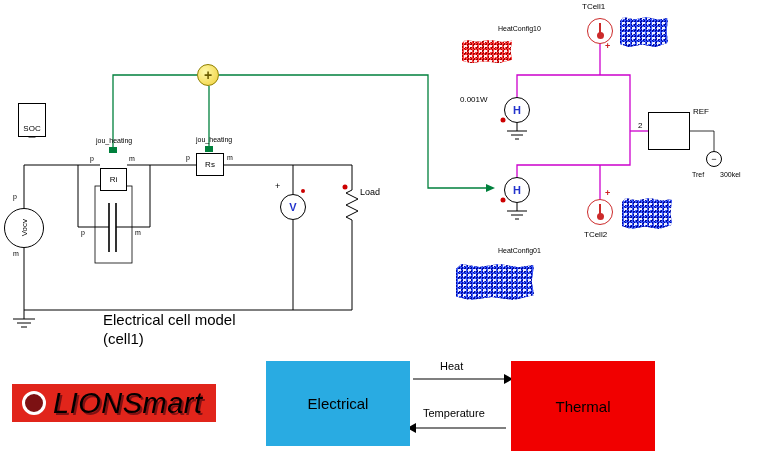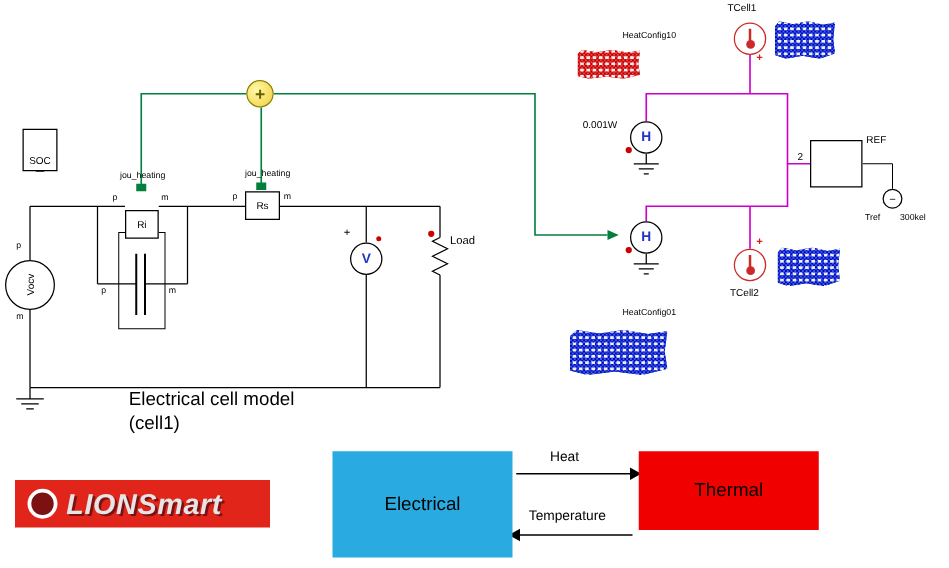--- a/index.html
+++ b/index.html
@@ -39,21 +39,21 @@
       repeating-conic-gradient(rgba(255,255,255,0.92) 0% 25%, rgba(0,0,0,0) 25% 100%),
       repeating-conic-gradient(#3a5aff 0% 25%, #0008a0 25% 50%);
     background-size:5px 5px,3px 3px;}
   .legend-box{position:absolute;display:flex;align-items:center;justify-content:center;
     font-size:15px;color:#000;}
   .box-electrical{background:#29abe2;}
   .box-thermal{background:#f10000;}
   .logo{position:absolute;background:#e1251b;display:flex;align-items:center;gap:7px;
     padding:0 10px;box-sizing:border-box;}
   .logo-icon{width:24px;height:24px;border-radius:50%;border:3px solid #fff;background:#7c1113;box-sizing:border-box;flex:none;}
-  .logo-text{color:#e5e5e5;font-weight:bold;font-style:italic;font-size:23px;text-shadow:2px 2px 0 #7c1113;letter-spacing:0.5px;}
+  .logo-text{color:#000000;font-weight:normal;font-style:italic;font-size:29px;text-shadow:2px 2px 0 #7c1113;letter-spacing:0.5px;}
 </style>
 </head>
 <body>
 
 <div id="canvas">
 
   <svg width="759" height="454" class="abs" style="left:0;top:0">
 
     <g stroke="#000" stroke-width="1" fill="none">
       <path d="M24,165 H100 M127,165 H196 M224,165 H352
@@ -139,21 +139,21 @@
   <div class="block circle meter" style="left:280px;top:194px;width:26px;height:26px">
     <span>V</span>
   </div>
   <span class="lbl fs9" style="left:275px;top:182px">+</span>
 
   <span class="lbl fs9" style="left:360px;top:188px">Load</span>
 
   <span class="lbl fs15" style="left:103px;top:312px">Electrical cell model</span>
   <span class="lbl fs15" style="left:103px;top:331px">(cell1)</span>
 
-  <span class="lbl fs8" style="left:460px;top:96px;width:40px;text-align:center">0.001W</span>
+  <span class="lbl fs8" style="left:460px;top:96px;width:40px;text-align:left">0.001W</span>
 
   <div class="block circle hsrc" style="left:504px;top:97px;width:26px;height:26px">
     <span>H</span>
   </div>
   <div class="block circle hsrc" style="left:504px;top:177px;width:26px;height:26px">
     <span>H</span>
   </div>
 
   <span class="lbl fs8" style="left:582px;top:3px">TCell1</span>
   <div class="thermo" style="left:587px;top:18px;width:26px;height:26px">
@@ -185,21 +185,21 @@
   <div class="dither dither-blue" style="left:620px;top:17px;width:48px;height:30px"></div>
   <div class="dither dither-blue" style="left:622px;top:198px;width:50px;height:31px"></div>
 
   <span class="lbl fs7" style="left:498px;top:247px">HeatConfig01</span>
   <div class="dither dither-blue" style="left:456px;top:264px;width:78px;height:36px"></div>
 
 
   <div class="legend-box box-electrical" style="left:266px;top:361px;width:144px;height:85px">
     <span>Electrical</span>
   </div>
-  <div class="legend-box box-thermal" style="left:511px;top:361px;width:144px;height:63px">
+  <div class="legend-box box-thermal" style="left:511px;top:361px;width:144px;height:90px">
     <span>Thermal</span>
   </div>
   <span class="lbl fs11" style="left:440px;top:360px">Heat</span>
   <span class="lbl fs11" style="left:423px;top:407px">Temperature</span>
 
   <div class="logo" style="left:12px;top:384px;width:204px;height:38px">
     <div class="logo-icon"></div>
     <span class="logo-text">LIONSmart</span>
   </div>
 

